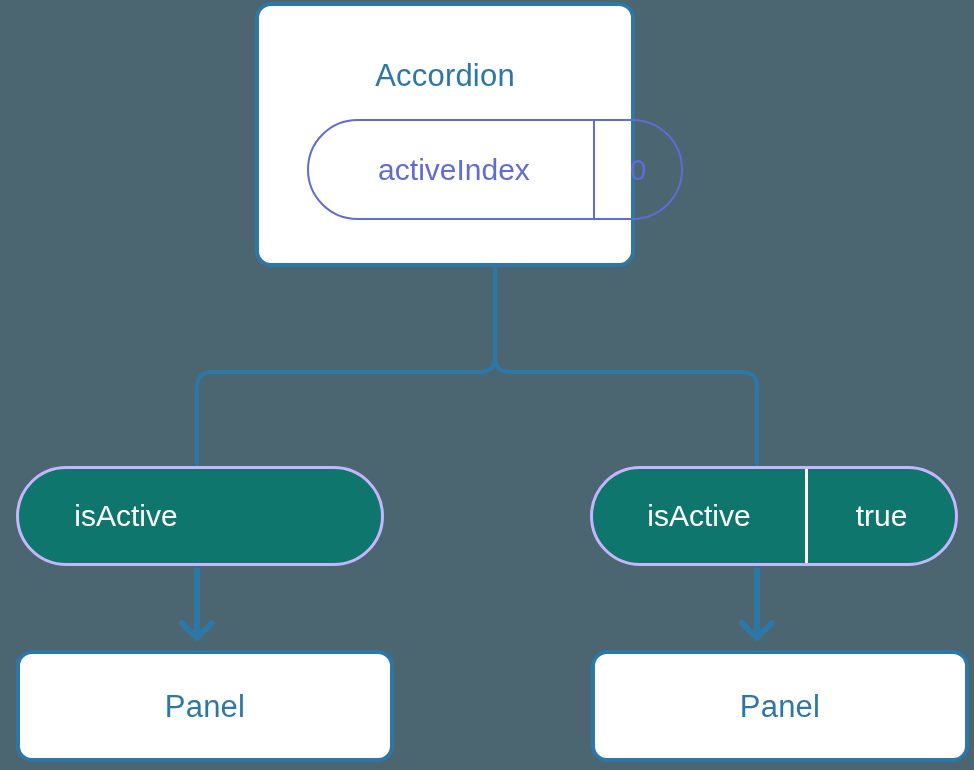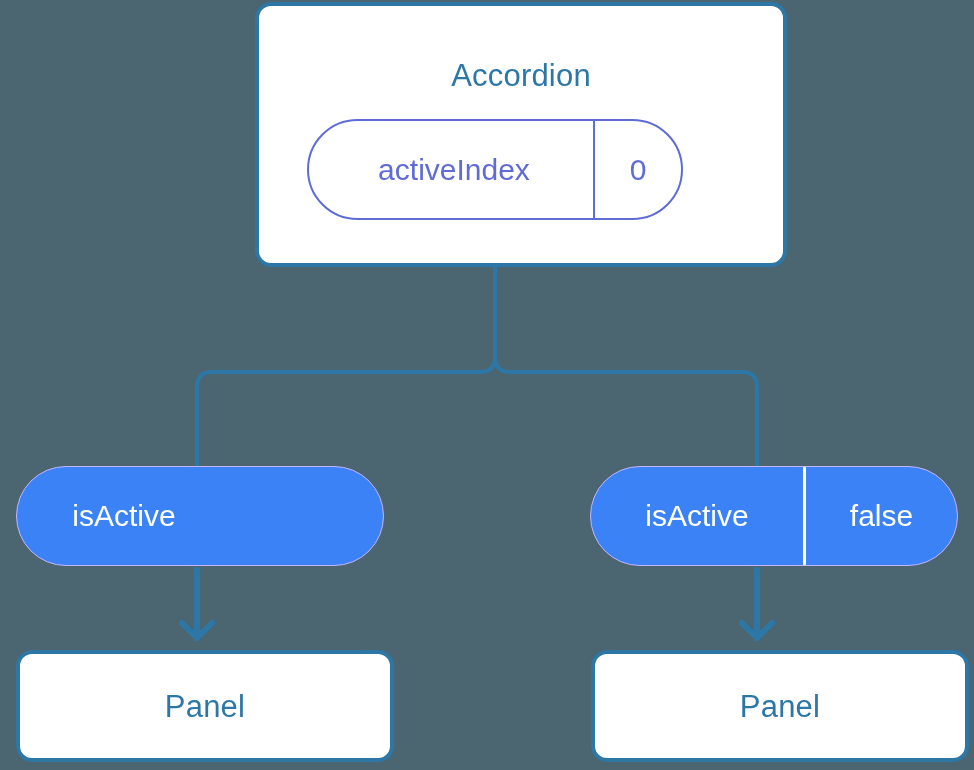--- a/index.html
+++ b/index.html
@@ -50,21 +50,21 @@
     line-height: 1;
     letter-spacing: 0.2px;
     font-weight: 400;
     white-space: nowrap;
   }
 
   
   #accordion-card {
     left: 255px;
     top: 2px;
-    width: 532px;
+    width: 380px;
     height: 265px;
     justify-content: flex-start;
     padding-top: 54px;
   }
 
   
   .pill {
     box-sizing: border-box;
     display: flex;
     align-items: stretch;
@@ -104,22 +104,22 @@
     width: 278px;
     padding-left: 6px;
   }
   #accordion-state-pill .pill-val {
     flex: 1 1 auto;
   }
 
   
   .pill-filled {
     position: absolute;
-    background: #3b82f6;
-    border: 1px solid #c4b5fd;
+    background: #0f766e;
+    border: 3px solid #c4b5fd;
     font-size: 30px;
     height: 100px;
   }
   .pill-filled .pill-key,
   .pill-filled .pill-val {
     color: #ffffff;
   }
   .pill-filled .pill-val {
     border-left: 3px solid #ffffff;
   }
@@ -196,20 +196,20 @@
   <div class="pill pill-filled" id="pill-left">
     <div class="pill-key">isActive</div>
   </div>
 
   <div class="card panel-card" id="panel-left">
     <div class="card-title">Panel</div>
   </div>
 
   <div class="pill pill-filled" id="pill-right">
     <div class="pill-key">isActive</div>
-    <div class="pill-val">false</div>
+    <div class="pill-val">true</div>
   </div>
 
   <div class="card panel-card" id="panel-right">
     <div class="card-title">Panel</div>
   </div>
 
 </div>
 
 </body></html>

